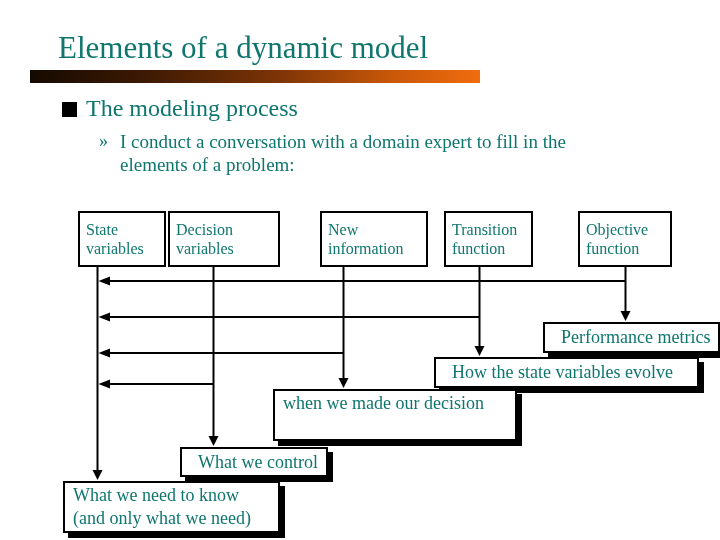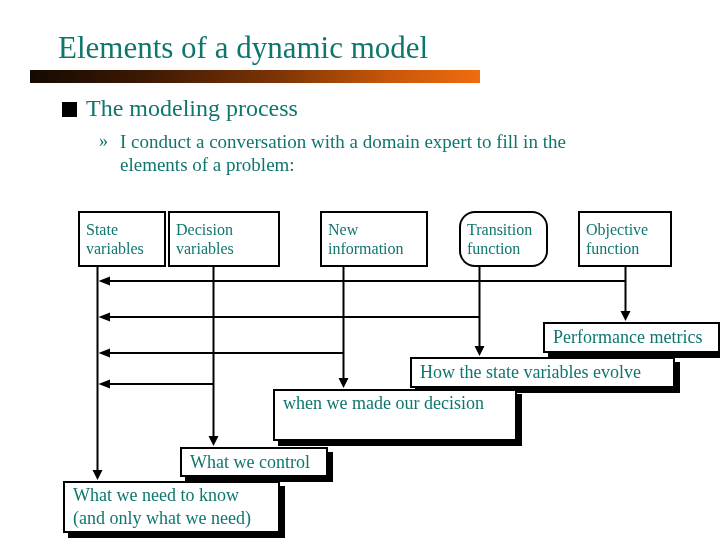--- a/index.html
+++ b/index.html
@@ -24,21 +24,21 @@
   .sub-lines{position:absolute;left:120px;top:130px;font-size:19px;line-height:23px;font-family:Liberation Serif, serif;}
   .connector-svg{position:absolute;left:0;top:0;}
   .ebox{
     position:absolute;top:211px;height:56px;background:#fff;border:2px solid #000;
     box-sizing:border-box;font-size:16px;line-height:19px;padding:7px 3px 0 6px;
   }
   .callout{
     position:absolute;background:#fff;border:2px solid #000;box-sizing:border-box;
     box-shadow:5px 5px 0 0 #000;font-size:18px;white-space:nowrap;
   }
-  .callout.oneline{display:flex;align-items:center;padding:0 8px;}
+  .callout.oneline{display:flex;align-items:center;padding:0 16px;}
   .callout.twoline{padding:1px 8px;line-height:23px;}
 </style>
 </head>
 <body>
 
 <div class="slide">
 
   <h1 class="title">Elements of a dynamic model</h1>
 
   <div class="accent-bar"></div>
@@ -75,28 +75,28 @@
       <polygon points="213.5,446 208.5,436 218.5,436"></polygon>
       <polygon points="343.5,388 338.5,378 348.5,378"></polygon>
       <polygon points="479.5,356 474.5,346 484.5,346"></polygon>
       <polygon points="625.5,321 620.5,311 630.5,311"></polygon>
     </g>
   </svg>
 
   <div class="ebox" style="left:54px;width:88px;margin-left:24px;">State variables</div>
   <div class="ebox" style="left:168px;width:112px;">Decision variables</div>
   <div class="ebox" style="left:292px;width:108px;margin-left:28px;">New information</div>
-  <div class="ebox" style="left:459px;width:89px;border-radius:16px;">Transition function</div>
+  <div class="ebox" style="left:444px;width:89px;">Transition function</div>
   <div class="ebox" style="left:578px;width:94px;">Objective function</div>
 
   <div class="callout oneline" style="left:543px;top:322px;width:177px;height:31px;">
     <span>Performance metrics</span>
   </div>
 
-  <div class="callout oneline" style="left:410px;top:357px;width:265px;height:31px;">
+  <div class="callout oneline" style="left:434px;top:357px;width:265px;height:31px;">
     <span>How the state variables evolve</span>
   </div>
 
   <div class="callout twoline" style="left:273px;top:389px;width:244px;height:52px;">
     <div>when we made our decision</div>
   </div>
 
   <div class="callout oneline" style="left:180px;top:447px;width:148px;height:30px;">
     <span>What we control</span>
   </div>

